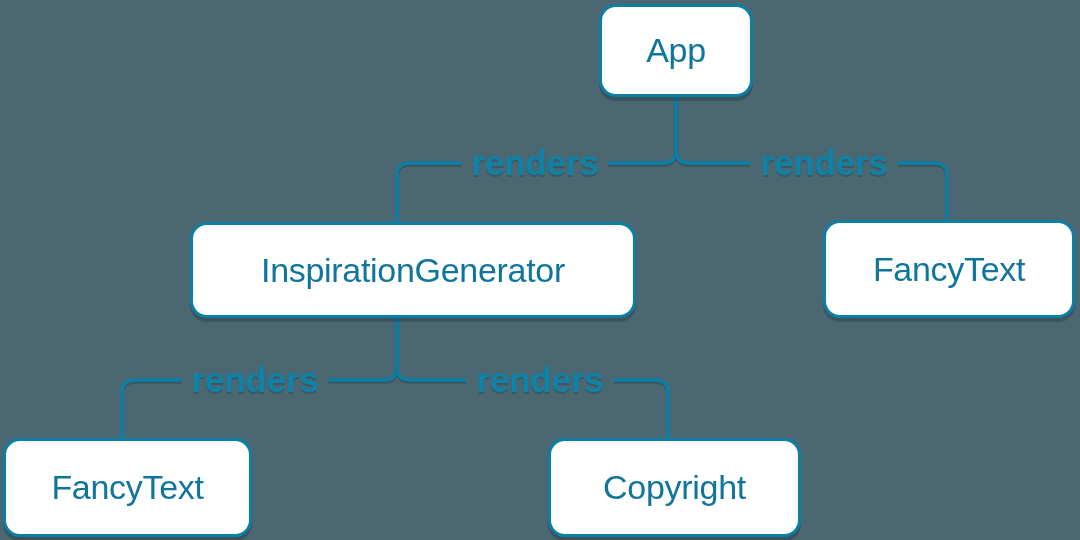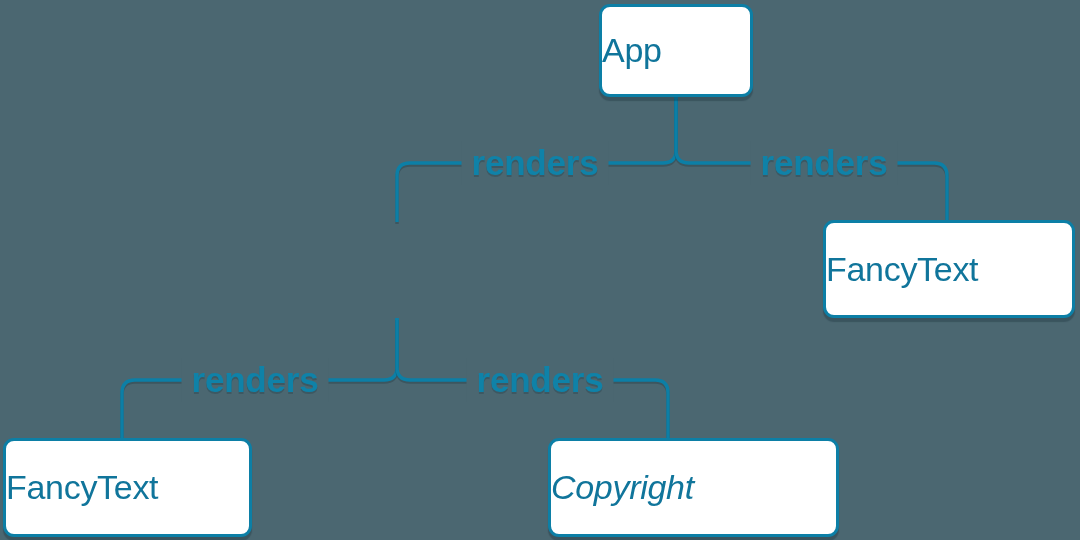--- a/index.html
+++ b/index.html
@@ -30,38 +30,38 @@
   .edges-svg path {
     fill: none;
     stroke: currentColor;
     stroke-width: 3.4;
     filter: drop-shadow(0 2px 0 rgba(15,35,45,0.25));
   }
   .node {
     position: absolute;
     background: var(--node-fill);
     border: 3px solid var(--stroke);
-    border-radius: 11px;
+    border-radius: 17px;
     display: flex;
     align-items: center;
-    justify-content: flex-start;
+    justify-content: center;
     box-shadow: 0 4px 1px rgba(15,35,45,0.28);
   }
   .node-label {
     color: var(--node-text);
     font-size: 34px;
     font-weight: 500;
     letter-spacing: -0.3px;
     white-space: nowrap;
   }
   .node-app            { left: 599px; top: 4px;   width: 154px; height: 93px; }
   .node-inspiration    { left: 190px; top: 222px; width: 446px; height: 96px; }
   .node-fancy-right    { left: 823px; top: 220px; width: 252px; height: 98px; }
   .node-fancy-left     { left: 3px;   top: 438px; width: 249px; height: 99px; }
-  .node-copyright      { left: 548px; top: 438px; width: 291px; height: 99px; font-style: italic; }
+  .node-copyright      { left: 548px; top: 438px; width: 253px; height: 99px; }
   .edge-label {
     position: absolute;
     transform: translate(-50%, -50%);
     background: var(--background);
     color: var(--edge-label);
     font-size: 35px;
     font-weight: 700;
     letter-spacing: -0.2px;
     padding: 2px 10px;
     white-space: nowrap;
@@ -81,20 +81,23 @@
     <path d="M 676 97 L 676 150 Q 676 163 663 163 L 410 163 Q 397 163 397 176 L 397 222"></path>
     <path d="M 676 97 L 676 150 Q 676 163 689 163 L 934 163 Q 947 163 947 176 L 947 220"></path>
     <path d="M 397 318 L 397 367 Q 397 380 384 380 L 135 380 Q 122 380 122 393 L 122 438"></path>
     <path d="M 397 318 L 397 367 Q 397 380 410 380 L 655 380 Q 668 380 668 393 L 668 438"></path>
   </svg>
 
   <div class="node node-app">
     <span class="node-label">App</span>
   </div>
 
+  <div class="node node-inspiration">
+    <span class="node-label">InspirationGenerator</span>
+  </div>
 
   <div class="node node-fancy-right">
     <span class="node-label">FancyText</span>
   </div>
 
   <div class="node node-fancy-left">
     <span class="node-label">FancyText</span>
   </div>
 
   <div class="node node-copyright">

